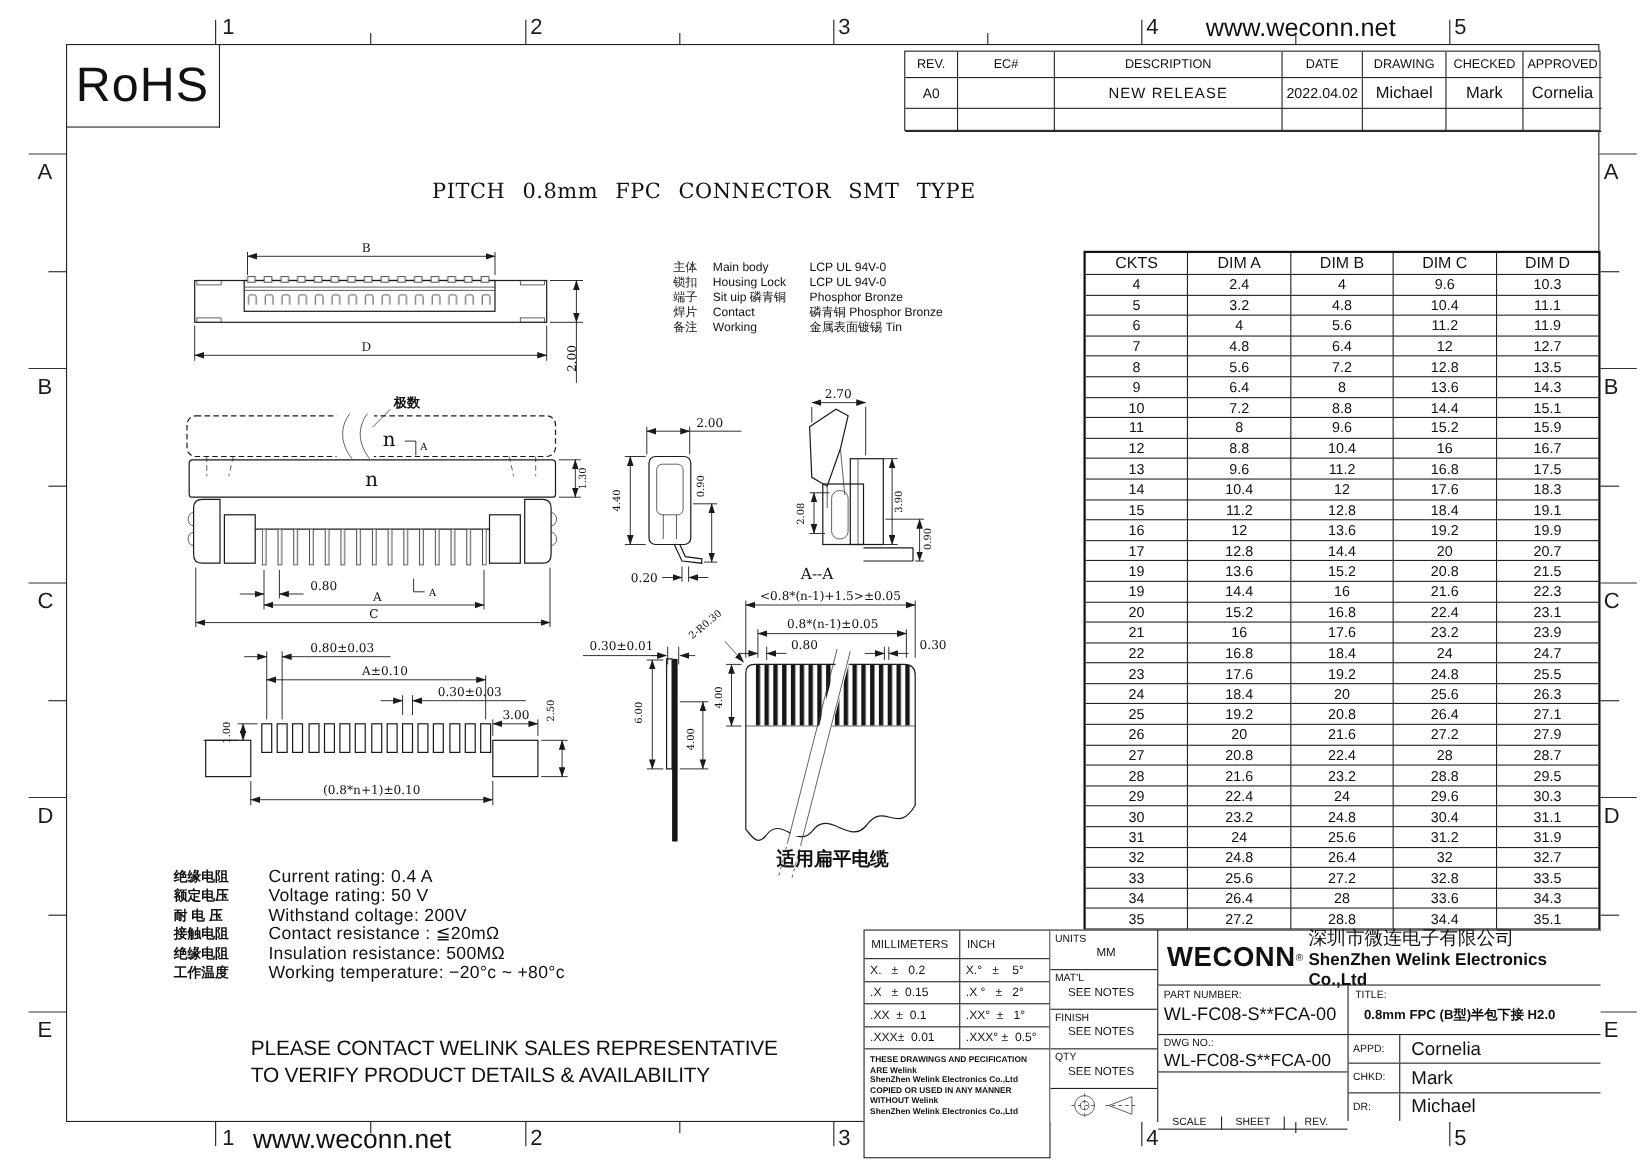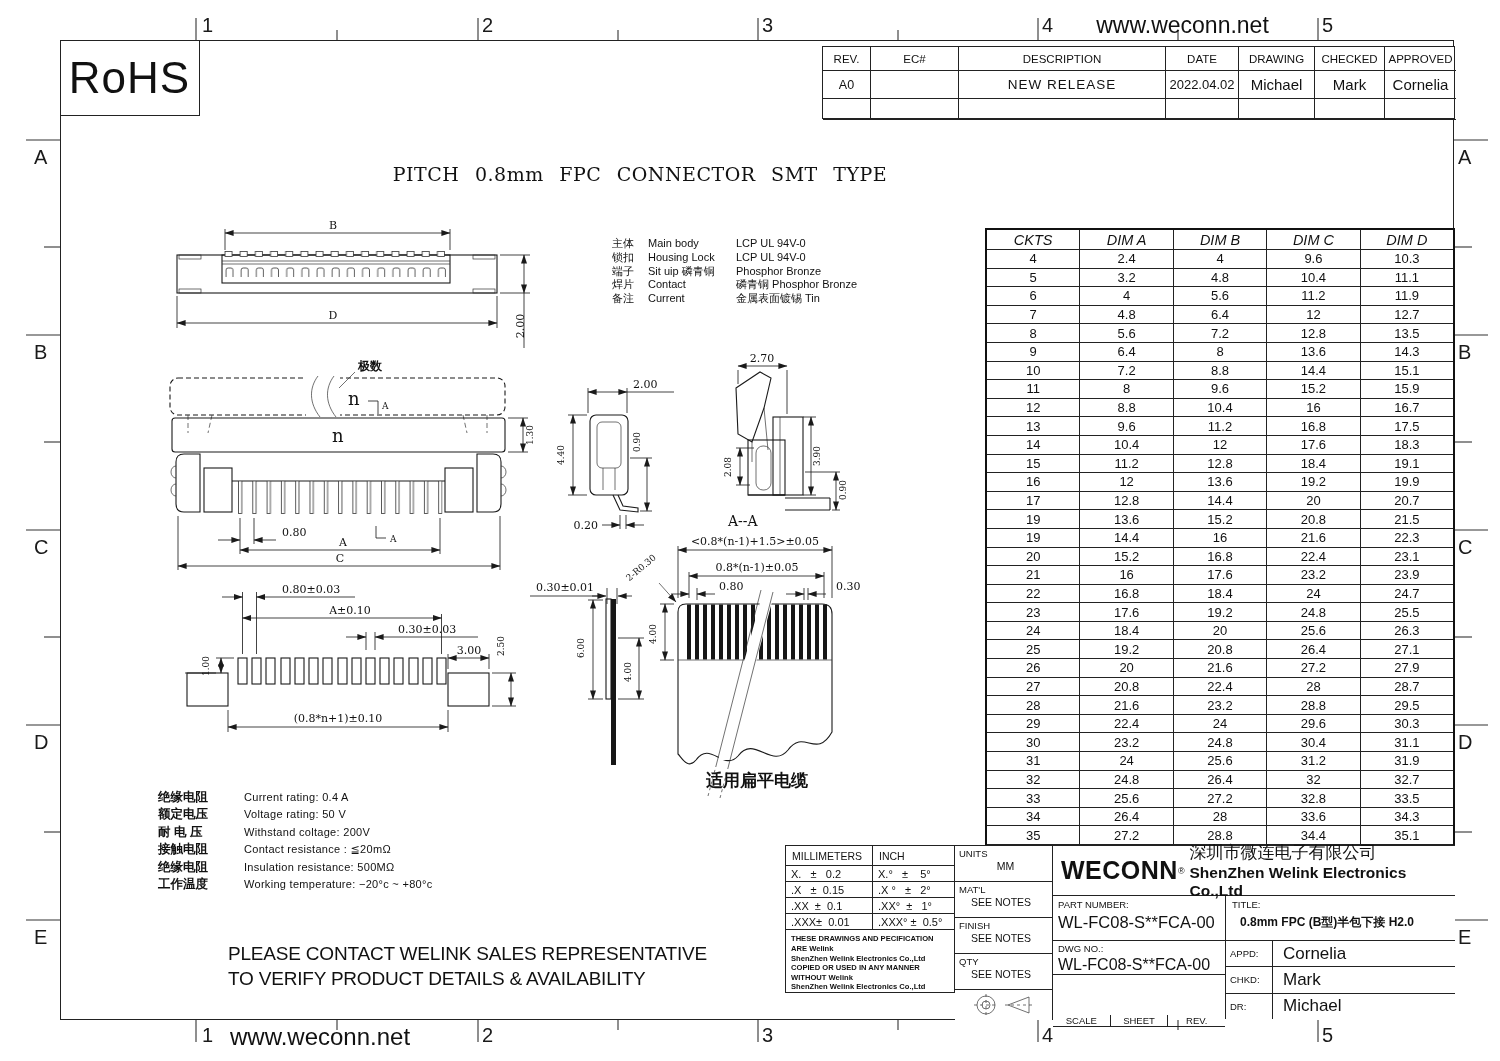--- a/index.html
+++ b/index.html
@@ -28,36 +28,36 @@
   #rev-table .nm{font-size:15px;}
   #title{left:390px;top:163px;width:500px;text-align:center;
          font-family:"DejaVu Serif",serif;font-size:19px;word-spacing:9px;letter-spacing:.5px;}
   
   #materials{left:612px;top:237px;font-size:11px;line-height:13.8px;}
   .mrow{display:flex;white-space:nowrap;}
   .mcn{width:36px;}
   .men{width:88px;}
   
   #dim-table{left:985px;top:228px;width:470px;border:2px solid #111;box-sizing:border-box;background:#fff;}
-  .dhead{display:flex;height:20px;font-style:italic;}
+  .dhead{display:flex;height:20px;}
   .dhead .hc{flex:1;border-right:1px solid #222;border-bottom:1px solid #222;font-size:14.5px;
              display:flex;align-items:center;justify-content:center;}
   .dhead .hc:last-child{border-right:none;}
   .drow{display:flex;height:18.6px;}
   .drow .cc{flex:1;border-right:1px solid #222;border-bottom:1px solid #222;font-size:13px;
             display:flex;align-items:center;justify-content:center;}
   .drow .cc:last-child{border-right:none;}
   
   #specs{left:158px;top:789px;}
   .srow{display:flex;line-height:17.4px;white-space:nowrap;}
   .scn{width:86px;font-weight:bold;font-size:12.5px;}
-  .sen{font-size:11px;letter-spacing:.3px;}
+  .sen{font-size:16px;letter-spacing:.3px;}
   #contact{left:228px;top:941px;font-size:19px;line-height:25px;letter-spacing:-.2px;}
   
-  #tol{left:785px;top:845px;width:170px;height:148px;border:1.4px solid #222;box-sizing:border-box;
+  #tol{left:785px;top:845px;width:170px;height:208px;border:1.4px solid #222;box-sizing:border-box;
        display:flex;flex-direction:column;background:#fff;}
   .tol-head{display:flex;height:26px;}
   .tol-head div{font-size:10.5px;display:flex;align-items:center;padding-left:6px;box-sizing:border-box;
                 border-bottom:1px solid #222;}
   .tc1{width:87px;border-right:1px solid #222;box-sizing:border-box;}
   .tc2{flex:1;}
   .tol-row{display:flex;height:20.5px;}
   .tol-row div{font-size:11px;display:flex;align-items:center;padding-left:5px;box-sizing:border-box;
                border-bottom:1px solid #222;white-space:pre;}
   .legal{flex:1;padding:4px 3px 0 5px;font-size:7.6px;font-weight:bold;line-height:9.6px;}
@@ -231,21 +231,21 @@
     <span class="men">Sit uip 磷青铜</span>
     <span class="msp">Phosphor Bronze</span>
   </div>
     <div class="mrow">
     <span class="mcn">焊片</span>
     <span class="men">Contact</span>
     <span class="msp">磷青铜 Phosphor Bronze</span>
   </div>
     <div class="mrow">
     <span class="mcn">备注</span>
-    <span class="men">Current</span>
+    <span class="men">Working</span>
     <span class="msp">金属表面镀锡 Tin</span>
   </div>
 </div>
 
 <div id="dim-table" class="abs">
   <div class="dhead">
     <div class="hc">CKTS</div>
     <div class="hc">DIM A</div>
     <div class="hc">DIM B</div>
     <div class="hc">DIM C</div>

